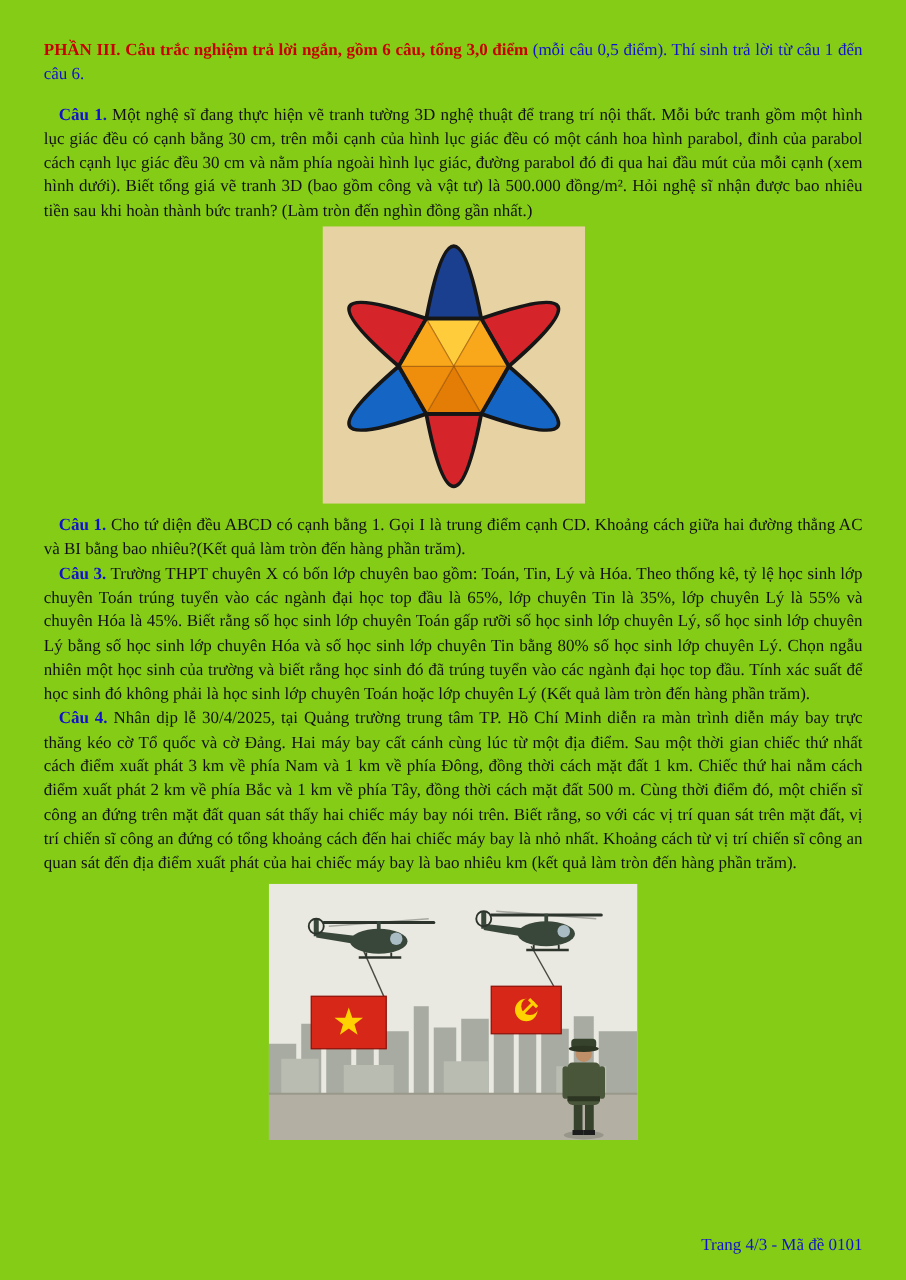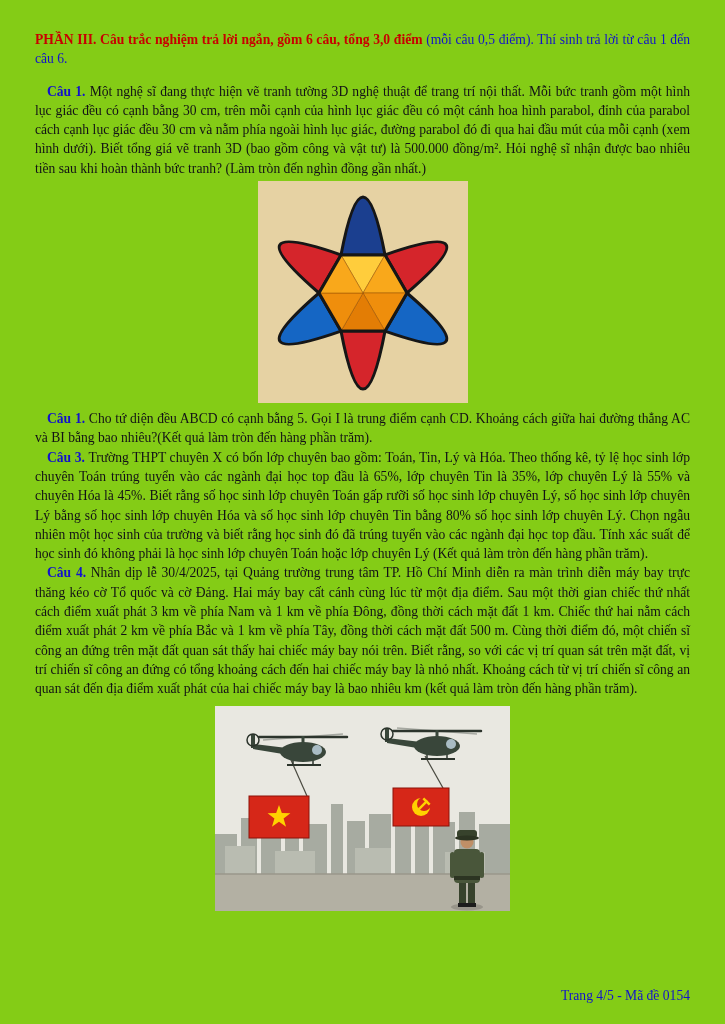--- a/index.html
+++ b/index.html
@@ -61,21 +61,21 @@
         <path d="M105,112 L149,112 L127,150.1 Z" fill="#ef8e0c"></path>
         <path d="M105,112 L127,150.1 L83,150.1 Z" fill="#e37d05"></path>
         <path d="M105,112 L83,150.1 L61,112 Z" fill="#ef8e0c"></path>
         <path d="M105,112 L61,112 L83,73.9 Z" fill="#f9a81b"></path>
       </g>
       <polygon points="149,112 127,73.9 83,73.9 61,112 83,150.1 127,150.1" fill="none" stroke="#161616" stroke-width="3" stroke-linejoin="round"></polygon>
     </svg>
   </figure>
 
   <p class="para">
-    <span class="qlabel">Câu 1.</span><span> Cho tứ diện đều ABCD có cạnh bằng 5. Gọi I là trung điểm cạnh CD. Khoảng cách giữa hai đường thẳng AC và BI bằng bao nhiêu?(Kết quả làm tròn đến hàng phần trăm).</span>
+    <span class="qlabel">Câu 1.</span><span> Cho tứ diện đều ABCD có cạnh bằng 1. Gọi I là trung điểm cạnh CD. Khoảng cách giữa hai đường thẳng AC và BI bằng bao nhiêu?(Kết quả làm tròn đến hàng phần trăm).</span>
   </p>
 
   <p class="para">
     <span class="qlabel">Câu 3.</span><span> Trường THPT chuyên X có bốn lớp chuyên bao gồm: Toán, Tin, Lý và Hóa. Theo thống kê, tỷ lệ học sinh lớp chuyên Toán trúng tuyển vào các ngành đại học top đầu là 65%, lớp chuyên Tin là 35%, lớp chuyên Lý là 55% và chuyên Hóa là 45%. Biết rằng số học sinh lớp chuyên Toán gấp rưỡi số học sinh lớp chuyên Lý, số học sinh lớp chuyên Lý bằng số học sinh lớp chuyên Hóa và số học sinh lớp chuyên Tin bằng 80% số học sinh lớp chuyên Lý. Chọn ngẫu nhiên một học sinh của trường và biết rằng học sinh đó đã trúng tuyển vào các ngành đại học top đầu. Tính xác suất để học sinh đó không phải là học sinh lớp chuyên Toán hoặc lớp chuyên Lý (Kết quả làm tròn đến hàng phần trăm).</span>
   </p>
 
   <p class="para">
     <span class="qlabel">Câu 4.</span><span> Nhân dịp lễ 30/4/2025, tại Quảng trường trung tâm TP. Hồ Chí Minh diễn ra màn trình diễn máy bay trực thăng kéo cờ Tổ quốc và cờ Đảng. Hai máy bay cất cánh cùng lúc từ một địa điểm. Sau một thời gian chiếc thứ nhất cách điểm xuất phát 3 km về phía Nam và 1 km về phía Đông, đồng thời cách mặt đất 1 km. Chiếc thứ hai nằm cách điểm xuất phát 2 km về phía Bắc và 1 km về phía Tây, đồng thời cách mặt đất 500 m. Cùng thời điểm đó, một chiến sĩ công an đứng trên mặt đất quan sát thấy hai chiếc máy bay nói trên. Biết rằng, so với các vị trí quan sát trên mặt đất, vị trí chiến sĩ công an đứng có tổng khoảng cách đến hai chiếc máy bay là nhỏ nhất. Khoảng cách từ vị trí chiến sĩ công an quan sát đến địa điểm xuất phát của hai chiếc máy bay là bao nhiêu km (kết quả làm tròn đến hàng phần trăm).</span>
   </p>
 
@@ -163,14 +163,14 @@
         <rect x="235" y="146" width="5" height="26" rx="2.5" fill="#49563a"></rect>
         <rect x="264" y="146" width="5" height="26" rx="2.5" fill="#49563a"></rect>
         <rect x="239" y="170" width="26" height="4" fill="#2c3422"></rect>
         <circle cx="252" cy="136" r="6.5" fill="#bf8f67"></circle>
         <rect x="242" y="124" width="20" height="8" rx="3" fill="#37422c"></rect>
         <ellipse cx="252" cy="132" rx="12" ry="2.5" fill="#2c3422"></ellipse>
       </g>
     </svg>
   </figure>
 
-  <div class="page-footer">Trang 4/5 - Mã đề 0154</div>
+  <div class="page-footer">Trang 4/3 - Mã đề 0101</div>
 </div>
 
 </body></html>

